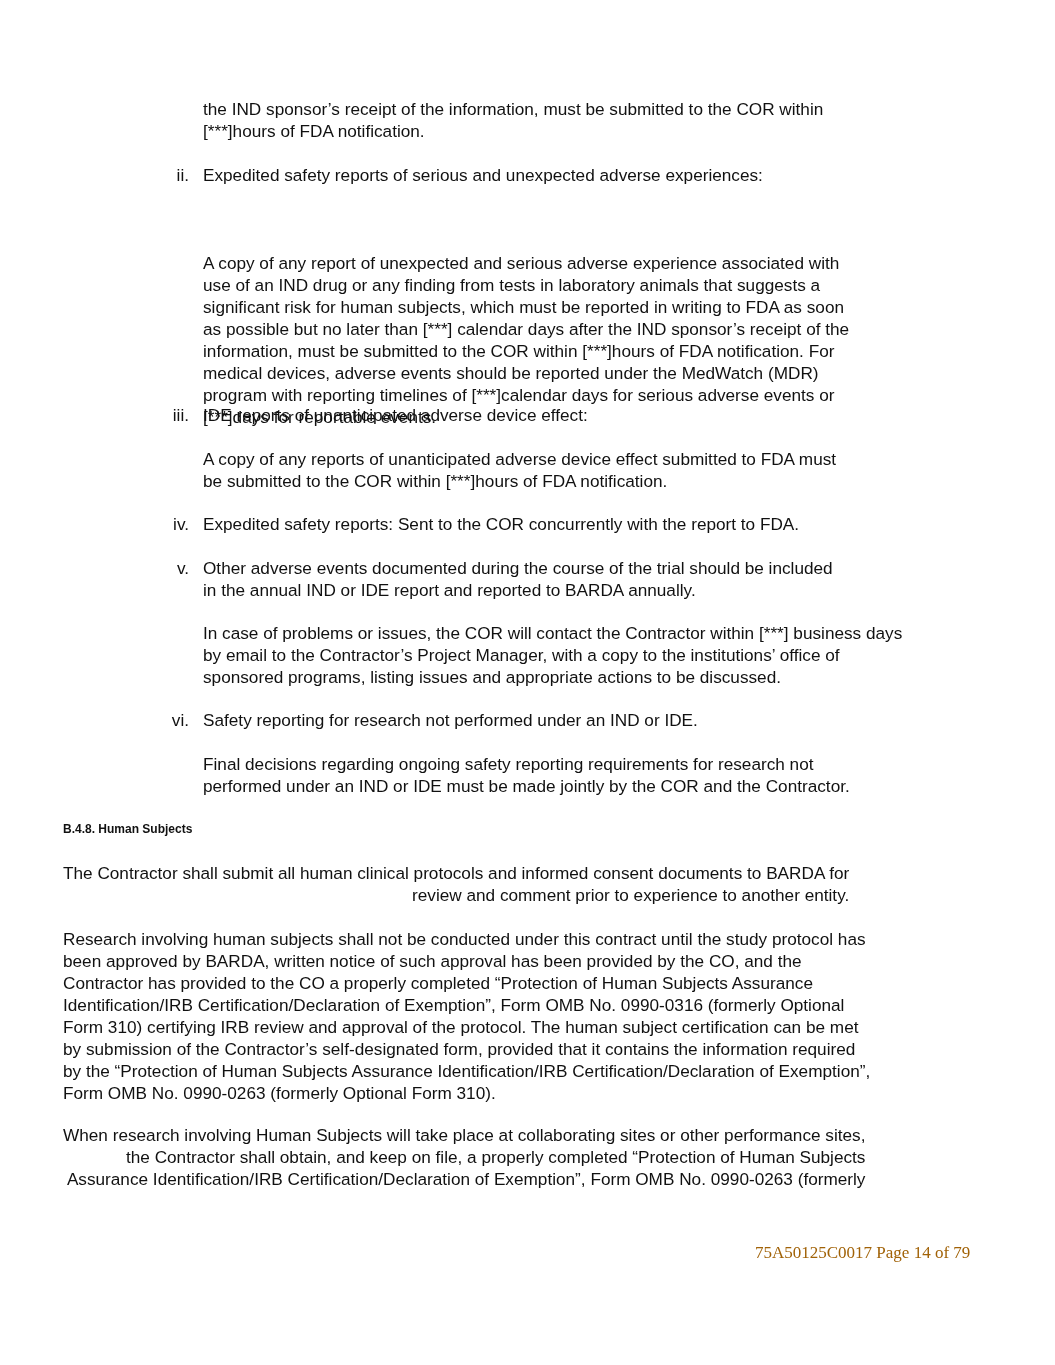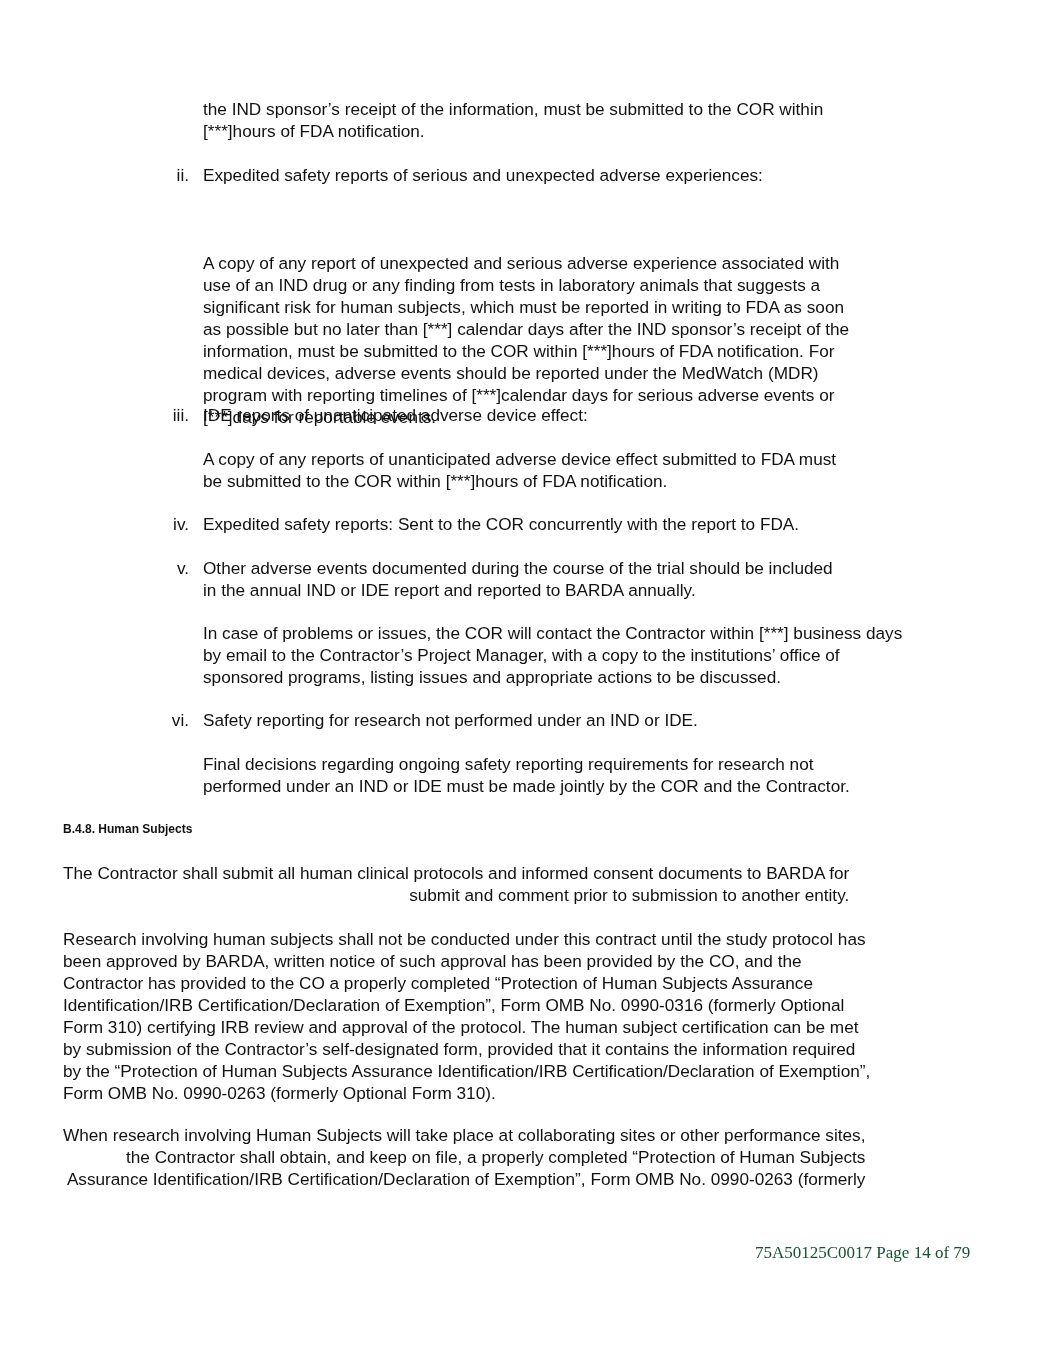--- a/index.html
+++ b/index.html
@@ -7,21 +7,21 @@
     width: 1055px; height: 1365px; position: relative; overflow: hidden;
     font-family: "Liberation Sans", sans-serif; color: #111111;
   }
   .page { position: absolute; left: 0; top: 0; width: 1055px; height: 970px; }
   .line-block { position: absolute; font-size: 17.2px; line-height: 22px; white-space: nowrap; }
   .line { display: block; }
   .roman { position: absolute; font-size: 17.2px; line-height: 22px; text-align: right; width: 40px; }
   .heading { position: absolute; font-size: 12px; line-height: 22px; font-weight: bold; }
   .footer {
     position: absolute; left: 755px; top: 1242px;
-    font-family: "Liberation Serif", serif; font-size: 17px; line-height: 22px; color: #14532d;
+    font-family: "Liberation Serif", serif; font-size: 17px; line-height: 22px; color: #a16207;
   }
 </style>
 </head>
 <body>
 
 <div class="page">
 
   <div class="line-block" style="left:203px; top:98px;">
     <span class="line">the IND sponsor’s receipt of the information, must be submitted to the COR within</span>
     <span class="line">[***]hours of FDA notification.</span>
@@ -73,21 +73,21 @@
   </div>
   <div class="line-block" style="left:203px; top:753px;">
     <span class="line">Final decisions regarding ongoing safety reporting requirements for research not</span>
     <span class="line">performed under an IND or IDE must be made jointly by the COR and the Contractor.</span>
   </div>
 
   <div class="heading" style="left:63px; top:818px;">B.4.8. Human Subjects</div>
 
   <div class="line-block" style="left:63px; top:862px;text-align:right;">
     <span class="line">The Contractor shall submit all human clinical protocols and informed consent documents to BARDA for</span>
-    <span class="line">submit and comment prior to submission to another entity.</span>
+    <span class="line">review and comment prior to experience to another entity.</span>
   </div>
 
   <div class="line-block" style="left:63px; top:928px;">
     <span class="line">Research involving human subjects shall not be conducted under this contract until the study protocol has</span>
     <span class="line">been approved by BARDA, written notice of such approval has been provided by the CO, and the</span>
     <span class="line">Contractor has provided to the CO a properly completed “Protection of Human Subjects Assurance</span>
     <span class="line">Identification/IRB Certification/Declaration of Exemption”, Form OMB No. 0990-0316 (formerly Optional</span>
     <span class="line">Form 310) certifying IRB review and approval of the protocol. The human subject certification can be met</span>
     <span class="line">by submission of the Contractor’s self-designated form, provided that it contains the information required</span>
     <span class="line">by the “Protection of Human Subjects Assurance Identification/IRB Certification/Declaration of Exemption”,</span>

